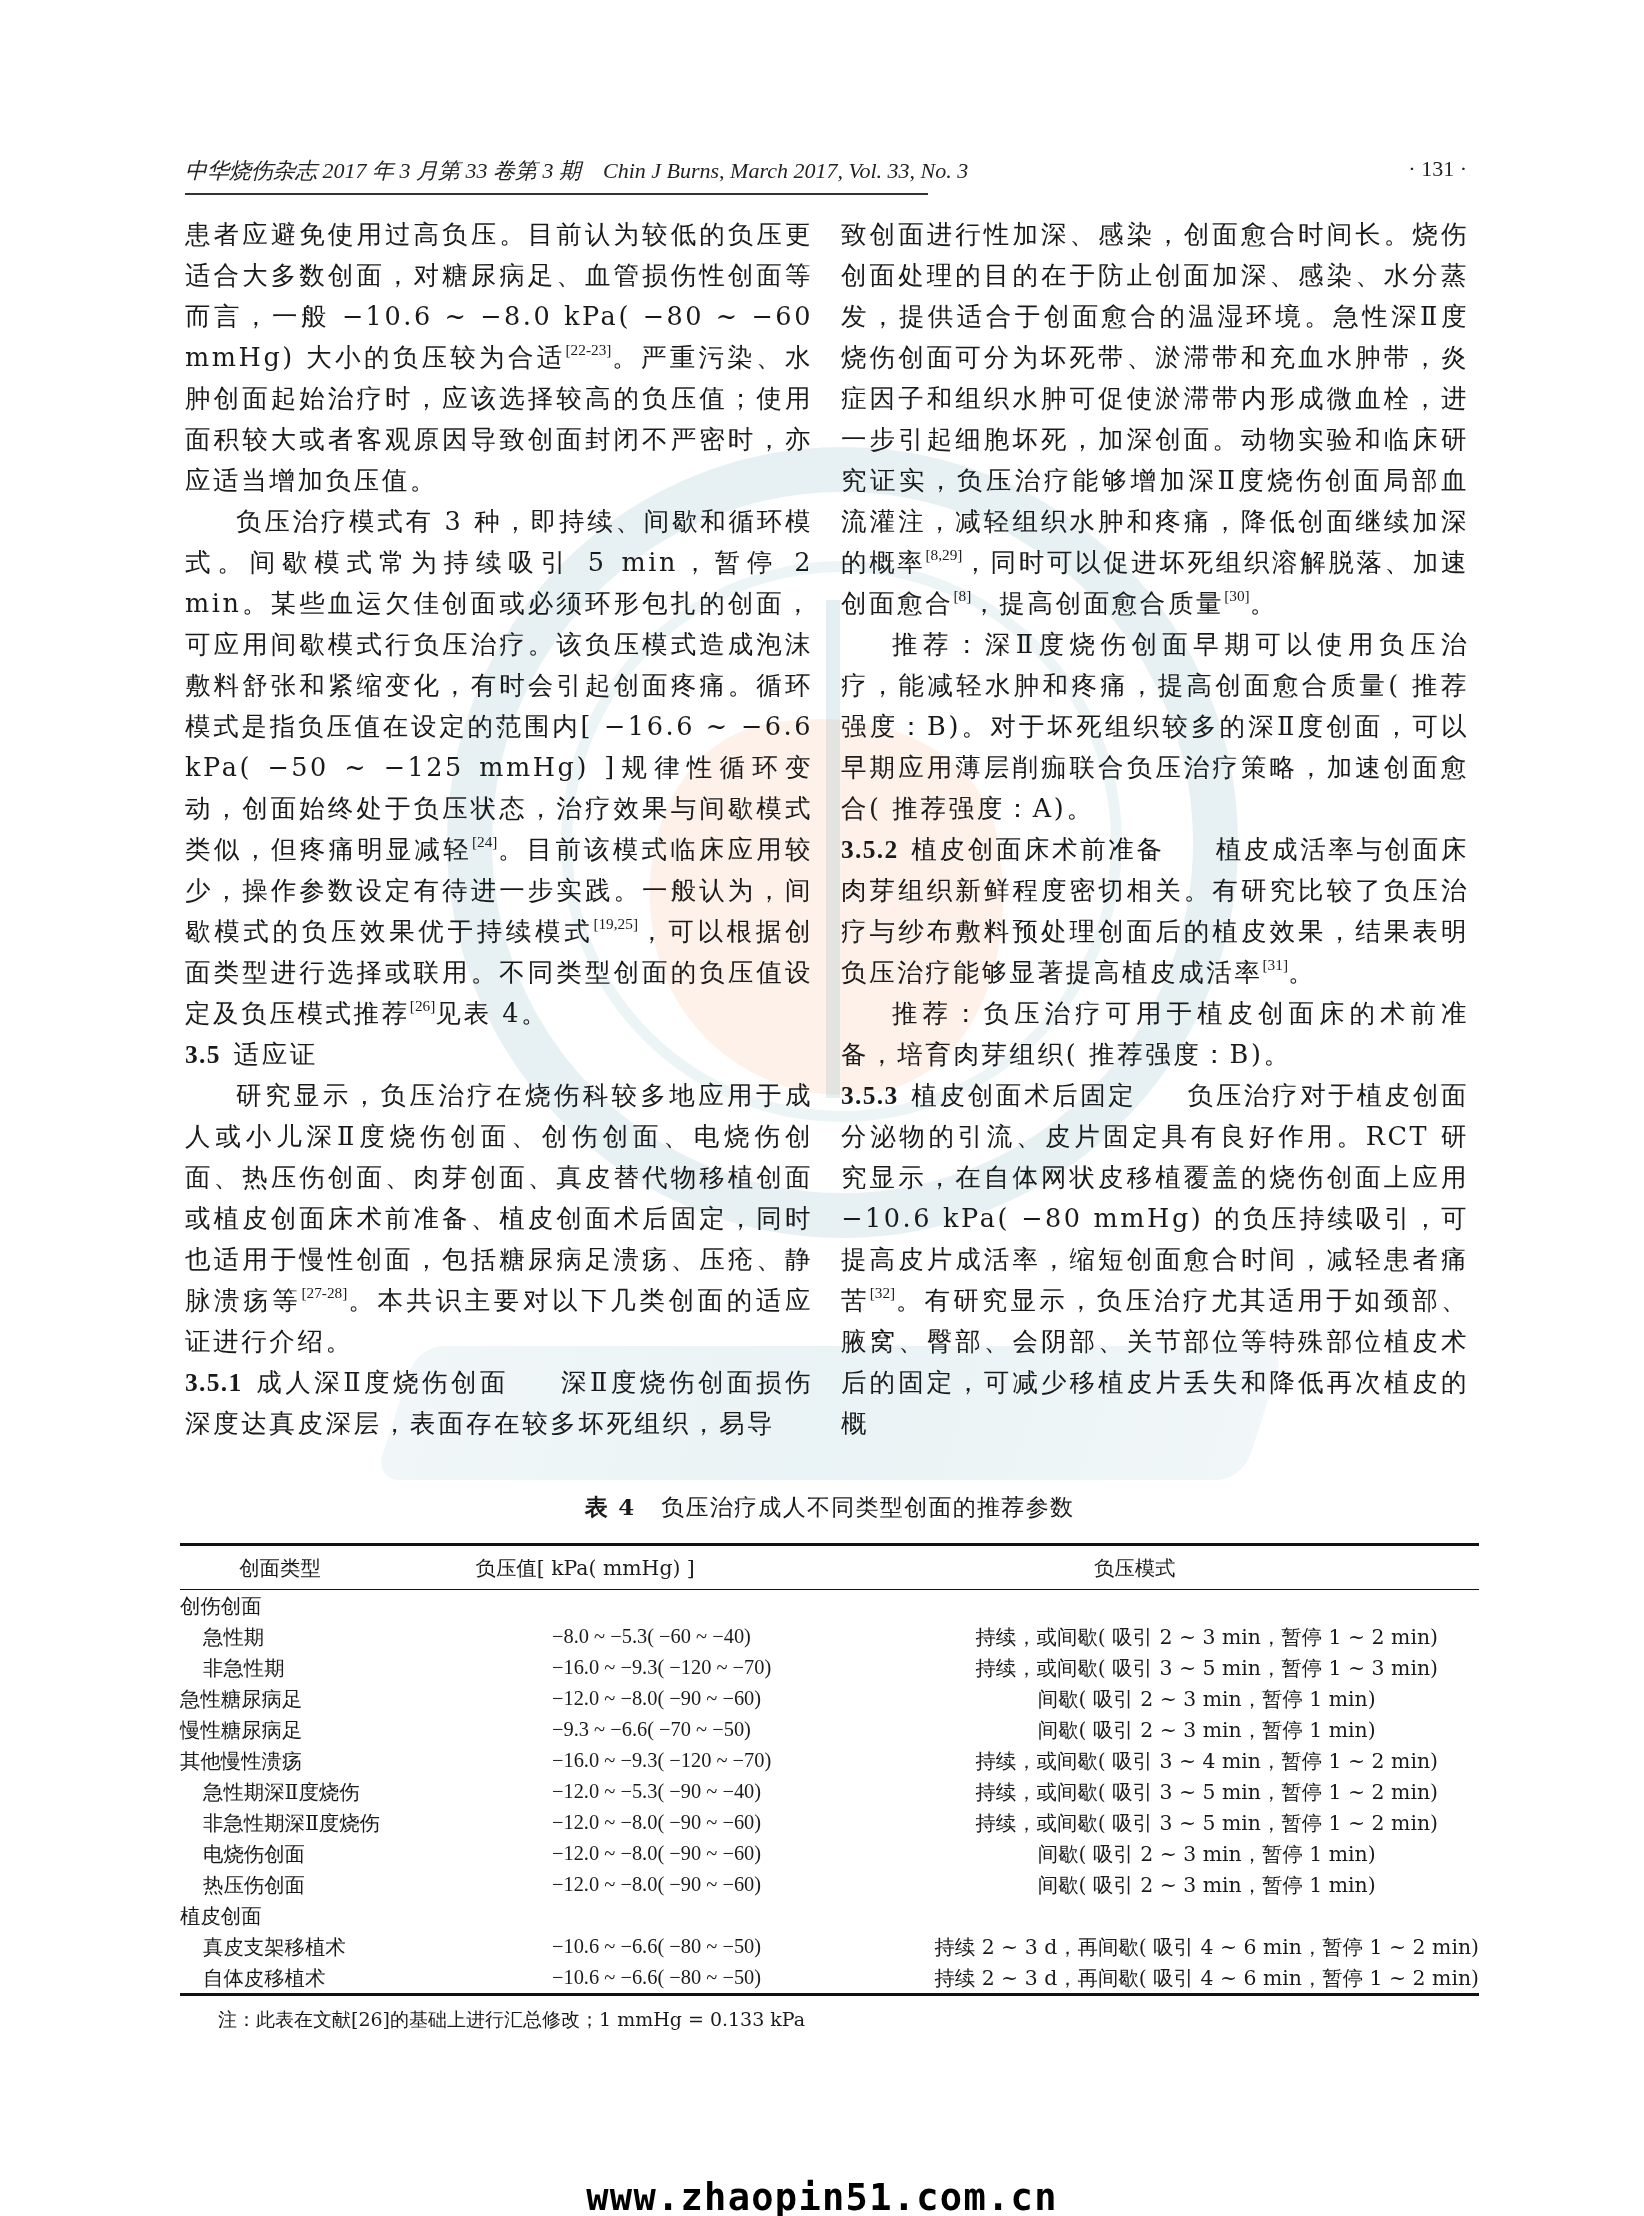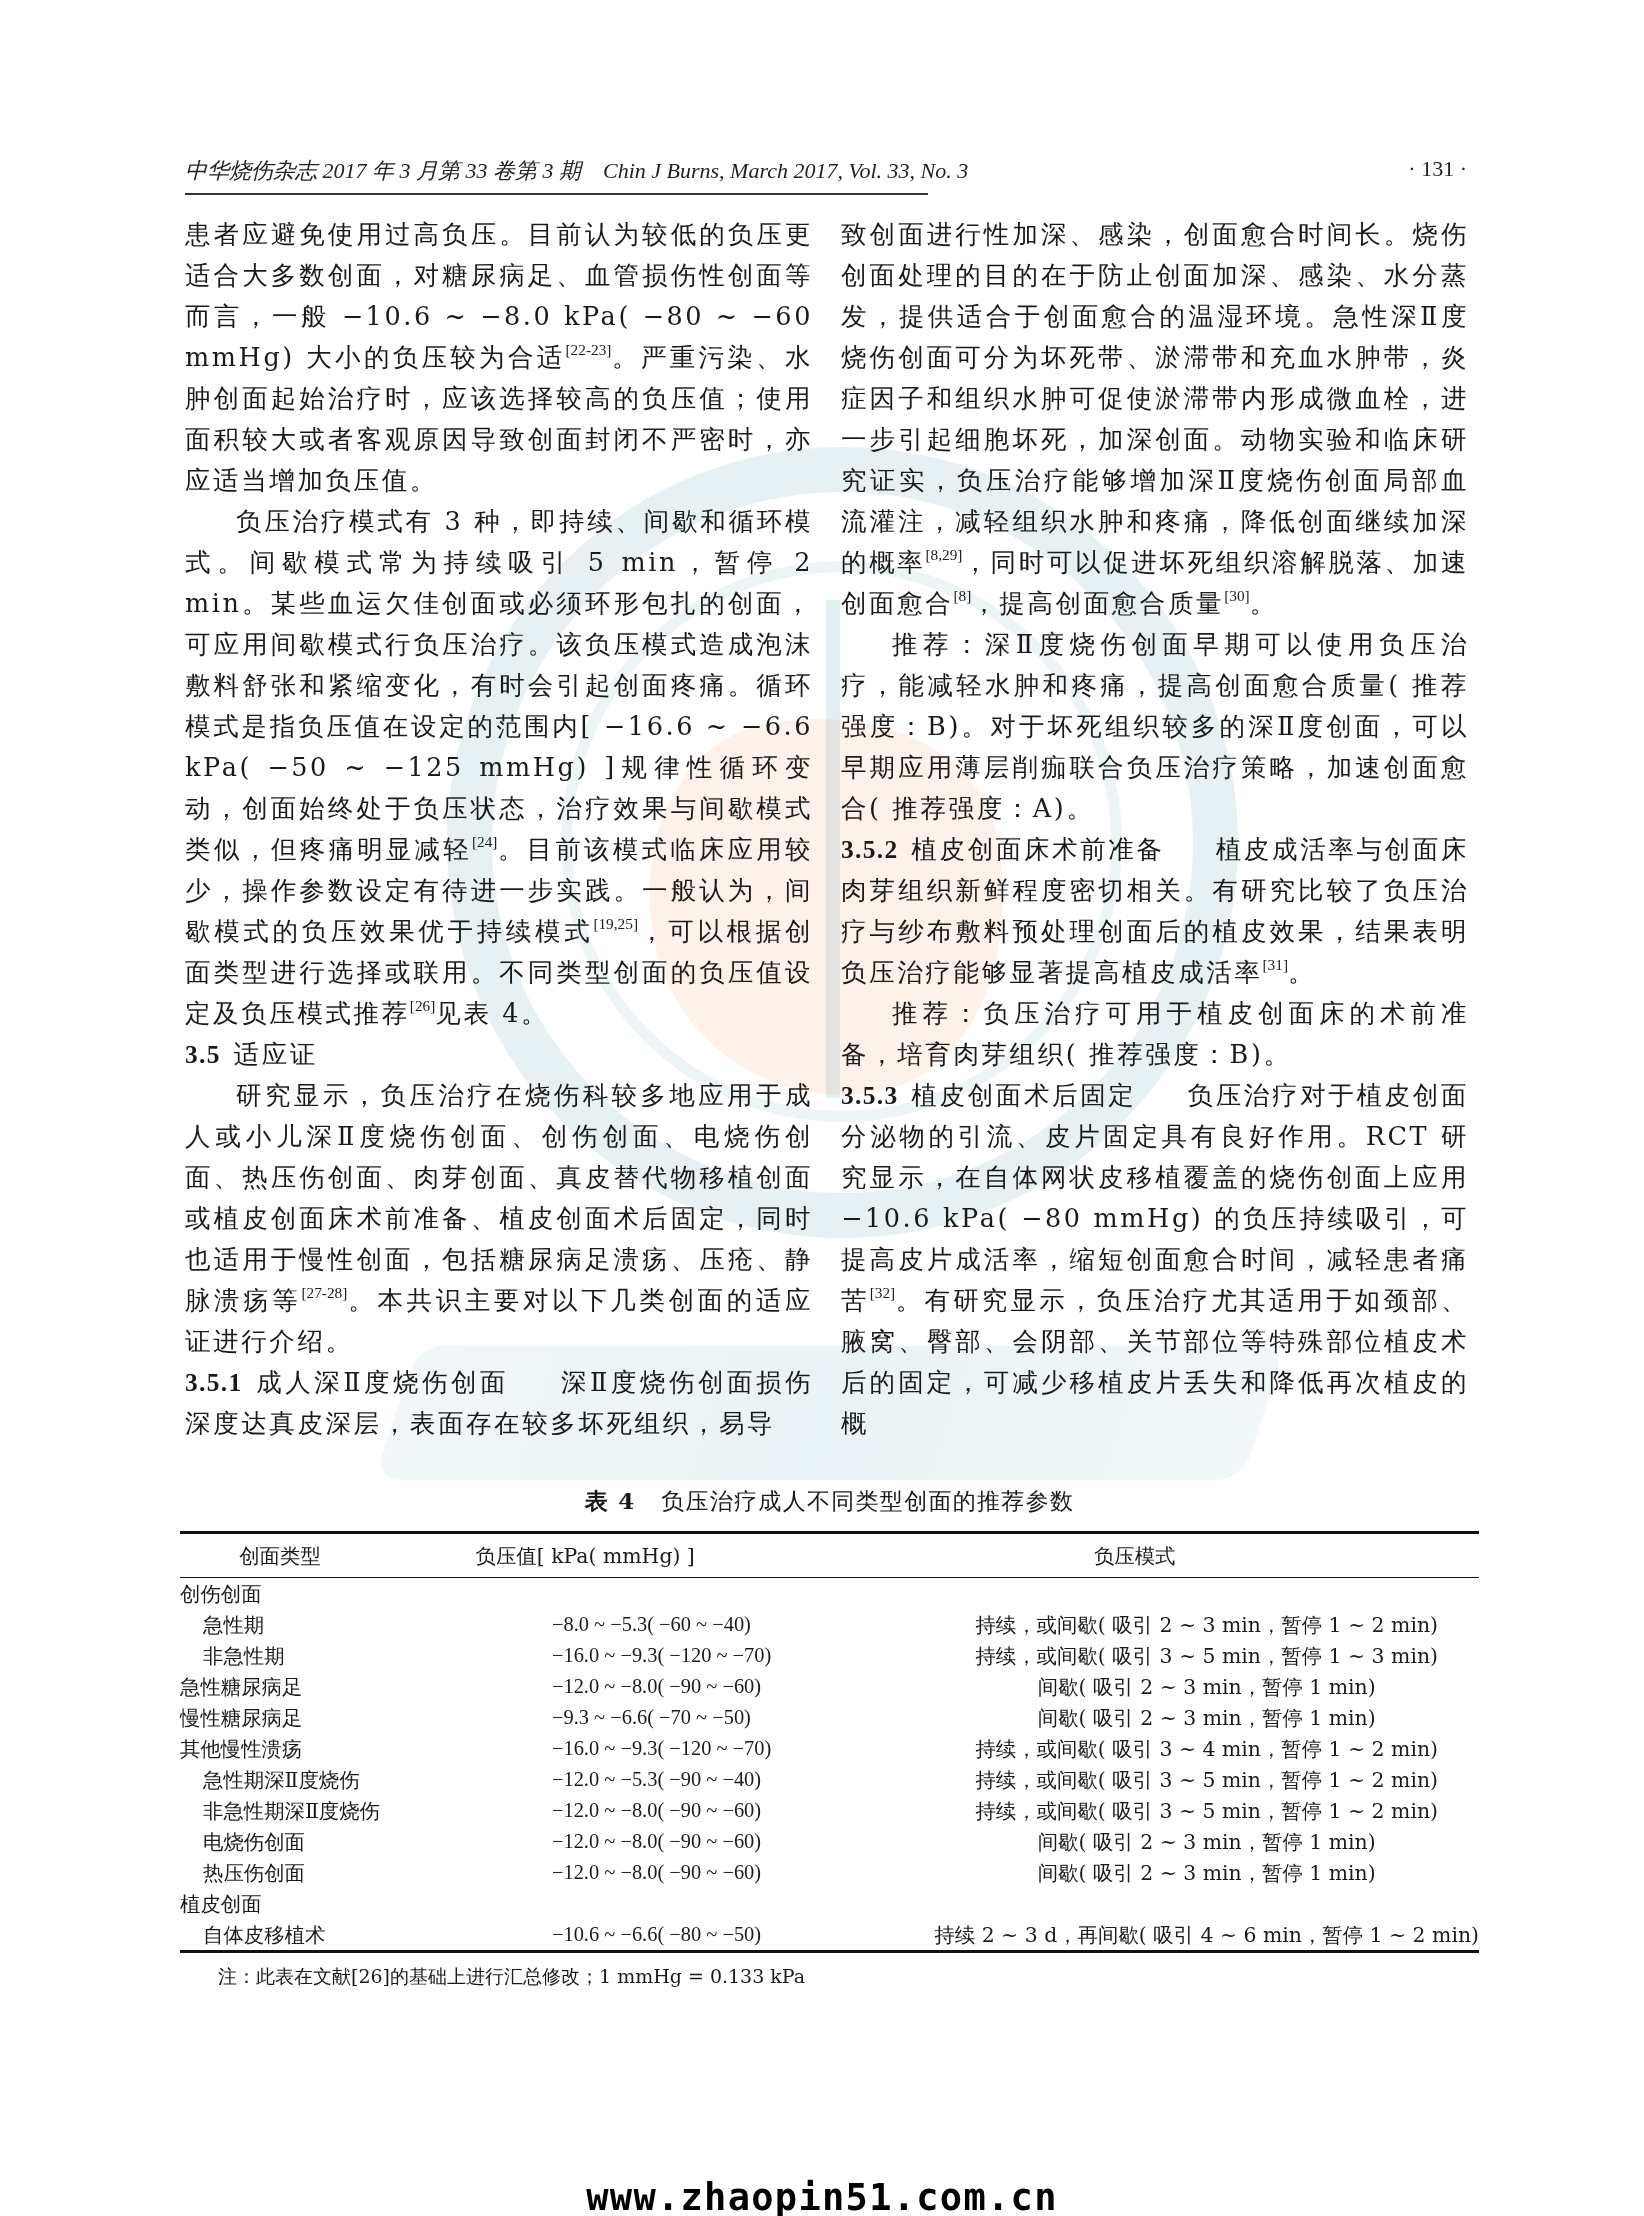--- a/index.html
+++ b/index.html
@@ -53,21 +53,21 @@
   .col.right { left: 841px; }
   .col p { margin: 0; }
   .col p.indent { text-indent: 2em; }
   .heading-num { font-family: "Liberation Serif", serif; font-weight: bold; letter-spacing: 1.3px; }
   .heading-title { margin-left: 12.8px; }
   .heading-gap { display: inline-block; width: 51px; }
   sup { font-size: 15.3px; line-height: 0; vertical-align: 11.5px; letter-spacing: 0; font-family: "Liberation Serif", serif; }
 
   .table-block { position: absolute; left: 180px; top: 1480px; width: 1299px; }
   .table-caption {
-    text-align: center; font-size: 23px; line-height: 42px; letter-spacing: 1.3px;
+    text-align: center; font-size: 23px; line-height: 54px; letter-spacing: 1.3px;
   }
   .table-caption .tnum { font-weight: bold; margin-right: 25.5px; }
   table.params {
     width: 100%; border-collapse: collapse; margin-top: 9px;
     font-size: 20.4px; font-family: "DejaVu Serif", serif;
   }
   table.params thead tr { border-top: 3.2px solid #111; border-bottom: 1.3px solid #111; margin-top: 26px; }
   table.params thead th { font-weight: normal; height: 41px; text-align: center; }
   table.params th.c1 { width: 191px; }
   table.params th.c2 { width: 415px; }
@@ -178,20 +178,25 @@
             <td class="c1">热压伤创面</td>
             <td class="c2">−12.0 ~ −8.0( −90 ~ −60)</td>
             <td class="c3">间歇( 吸引 2 ~ 3 min，暂停 1 min)</td>
           </tr>
         <tr class="group">
             <td class="c1">植皮创面</td>
             <td class="c2"></td>
             <td class="c3"></td>
           </tr>
         <tr class="sub">
+            <td class="c1">真皮支架移植术</td>
+            <td class="c2">−10.6 ~ −6.6( −80 ~ −50)</td>
+            <td class="c3">持续 2 ~ 3 d，再间歇( 吸引 4 ~ 6 min，暂停 1 ~ 2 min)</td>
+          </tr>
+        <tr class="sub">
             <td class="c1">自体皮移植术</td>
             <td class="c2">−10.6 ~ −6.6( −80 ~ −50)</td>
             <td class="c3">持续 2 ~ 3 d，再间歇( 吸引 4 ~ 6 min，暂停 1 ~ 2 min)</td>
           </tr>
       </tbody>
     </table>
     <div class="table-note">注：此表在文献[26]的基础上进行汇总修改；1 mmHg = 0.133 kPa</div>
   </section>
 
   <div class="footer-url">www.zhaopin51.com.cn</div>

